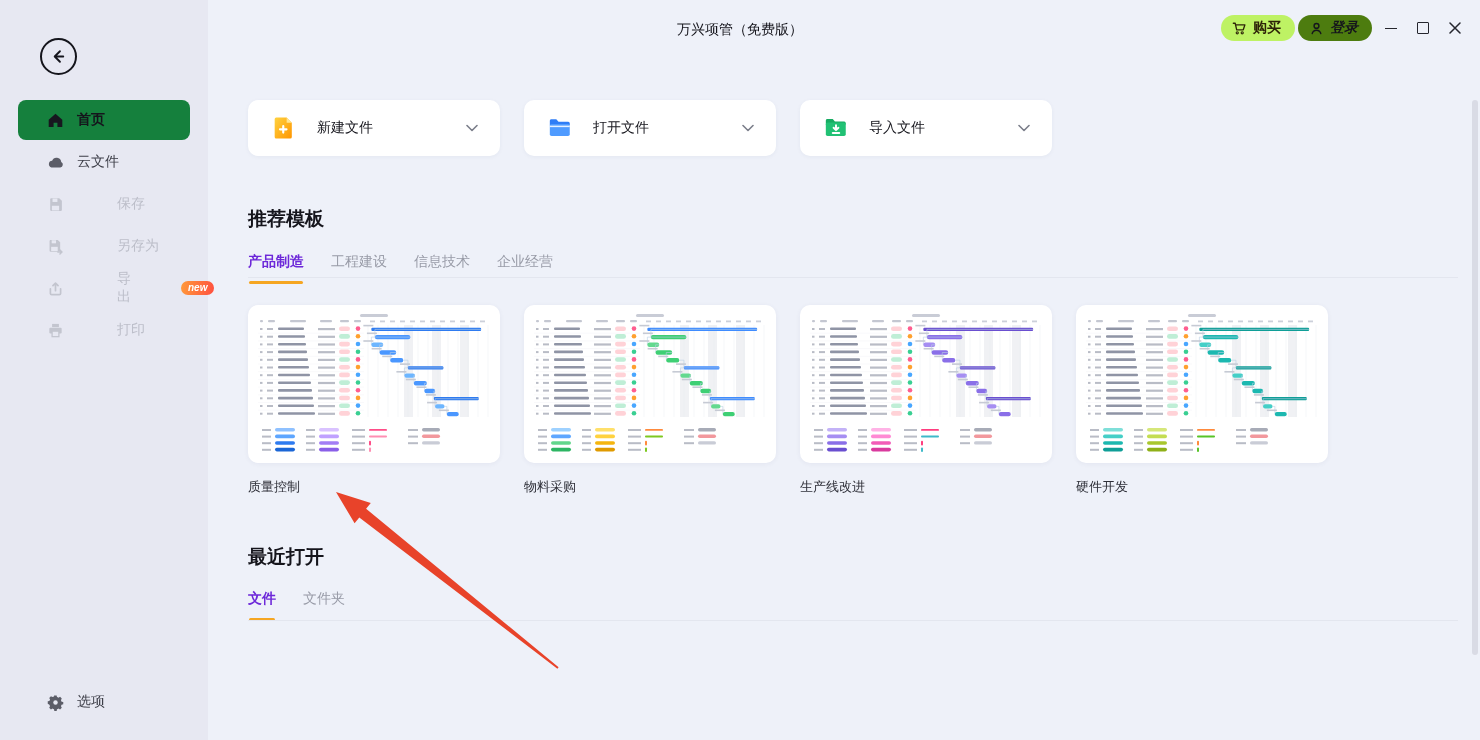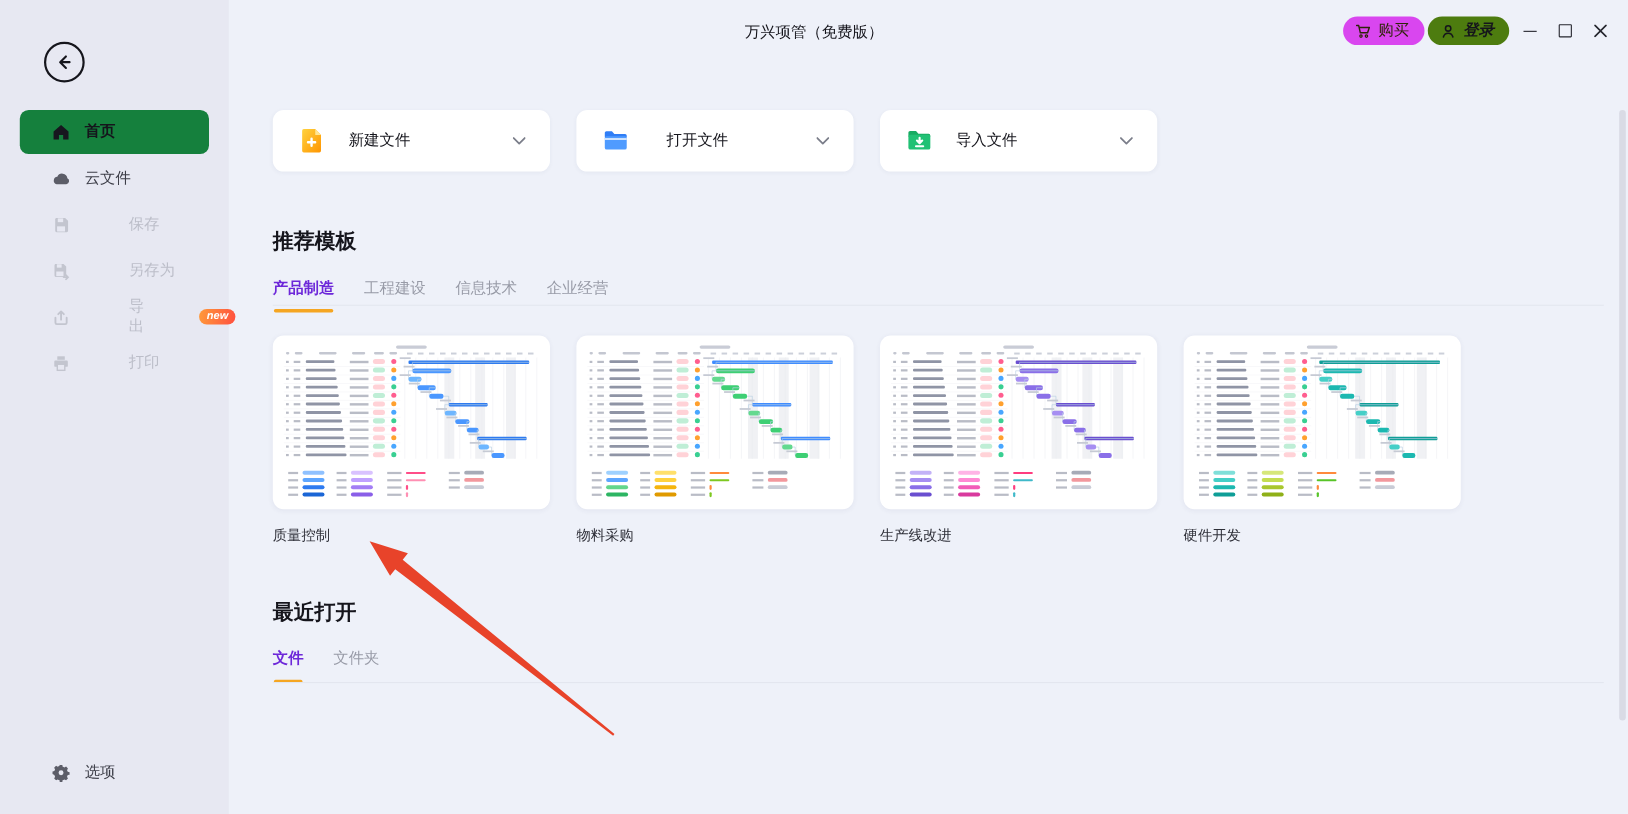--- a/index.html
+++ b/index.html
@@ -24,31 +24,31 @@
   .side-item.disabled{color:#bcbec9;cursor:default;gap:40px;}
   .side-item.disabled .icn{color:#c3c5cf;}
   .new-badge{margin-left:10px;background:linear-gradient(100deg,#ff9a3a,#ff5040);color:#fff;
     font-size:10px;font-style:italic;font-weight:bold;line-height:13px;padding:0 7px 1px;border-radius:8px;}
   .side-bottom{position:absolute;left:18px;bottom:16px;width:172px;}
 
   
   .app-title{position:absolute;top:21px;left:0;width:100%;text-align:center;font-size:14px;color:#15151c;pointer-events:none;}
   .pill{position:absolute;top:15px;height:26px;border-radius:13px;display:flex;align-items:center;gap:6px;
     font-size:14px;cursor:pointer;box-sizing:border-box;}
-  .buy-pill{left:1221px;padding:0 14px 0 11px;background:#d946ef;color:#2e2408;font-weight:normal;}
+  .buy-pill{left:1221px;padding:0 14px 0 11px;background:#bef264;color:#2e2408;font-weight:bold;}
   .login-pill{left:1298px;padding:0 14px 0 11px;background:#4d7c0f;color:#15151c;font-weight:bold;font-style:italic;}
   .win-btn{position:absolute;top:16px;width:24px;height:24px;display:flex;align-items:center;justify-content:center;cursor:pointer;}
   .wb-min{left:1379px;} .wb-max{left:1411px;} .wb-close{left:1443px;}
   .glyph-min{width:12px;height:0;border-top:1.6px solid #25262e;}
   .glyph-max{width:10px;height:10px;border:1.5px solid #25262e;border-radius:1px;}
 
   
   .action-card{position:absolute;top:100px;width:252px;height:56px;background:#fff;border-radius:10px;
     display:flex;align-items:center;cursor:pointer;box-shadow:0 1px 4px rgba(45,55,95,.05);}
-  .ac-1{left:248px;} .ac-2{left:524px;gap:13px;} .ac-3{left:800px;}
+  .ac-1{left:248px;} .ac-2{left:524px;} .ac-3{left:800px;}
   .action-icn{width:26px;height:26px;margin-left:23px;display:flex;align-items:center;justify-content:center;}
   .action-label{margin-left:20px;font-size:14px;color:#15151c;font-weight:500;}
   .action-chevron{margin-left:auto;margin-right:22px;display:flex;cursor:pointer;}
 
   
   .sec-heading{position:absolute;left:248px;font-size:19px;font-weight:bold;color:#15151c;}
   .h-templates{top:206px;} .h-recent{top:544px;}
   .tabs{position:absolute;left:248px;display:flex;gap:27px;font-size:14px;}
   .tabs-templates{top:253px;} .tabs-recent{top:590px;}
   .tab{position:relative;color:#989ba7;padding-bottom:13px;cursor:pointer;}

